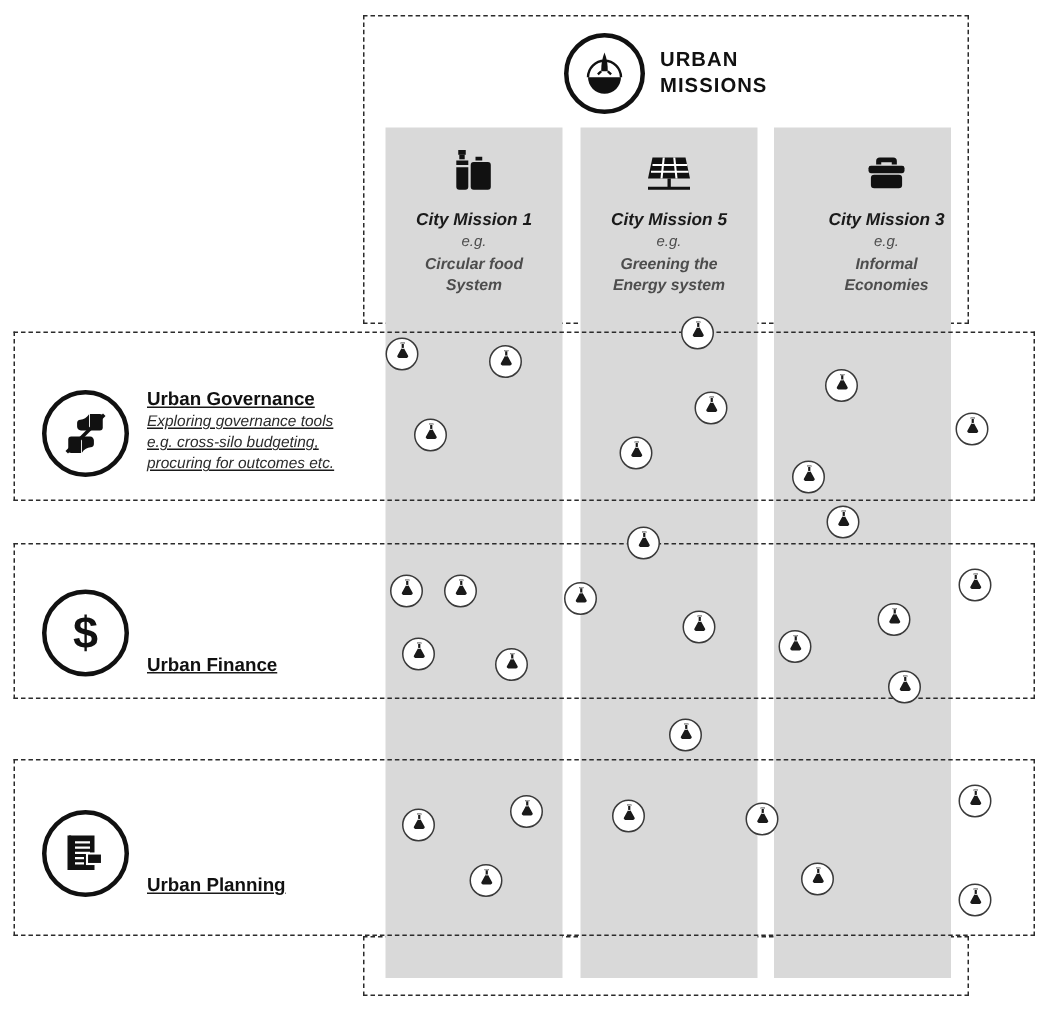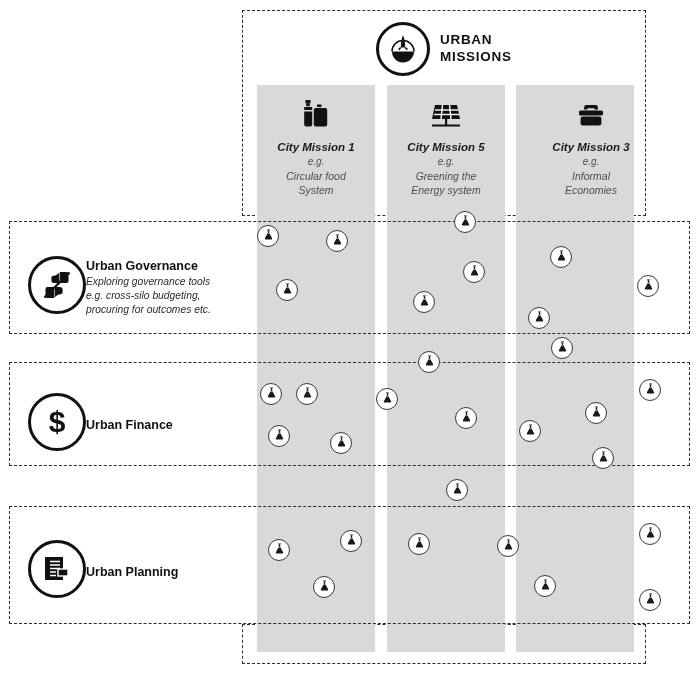--- a/index.html
+++ b/index.html
@@ -67,27 +67,27 @@
   .col-head.c3{left:516px;margin-left:16px;}
   .col-icon{height:42px;display:flex;align-items:center;justify-content:center;}
   .col-title{
     font-size:11.5px;font-weight:700;font-style:italic;color:#1a1a1a;
     margin-top:4px;
   }
   .col-eg{
     font-size:10px;font-style:italic;color:#4d4d4d;margin-top:2px;line-height:1.35;
   }
   .col-sub{
-    font-size:10.5px;font-style:italic;color:#4d4d4d;line-height:1.35;white-space:pre-line;
+    font-size:10.5px;font-style:italic;color:#4d4d4d;line-height:1.35;white-space:pre-line;font-weight:bold;
   }
 
   
   .theme{
     position:absolute;left:28px;width:210px;
-    display:flex;align-items:center;
+    display:flex;align-items:flex-end;gap:12px;text-decoration:underline;
   }
   .theme.t1{top:253px;}
   .theme.t2{top:393px;}
   .theme.t3{top:540px;}
   .theme-circle{
     width:58px;height:58px;border-radius:50%;
     border:3.5px solid #111;box-sizing:border-box;
     display:flex;align-items:center;justify-content:center;
     background:#fff;flex:none;
   }

